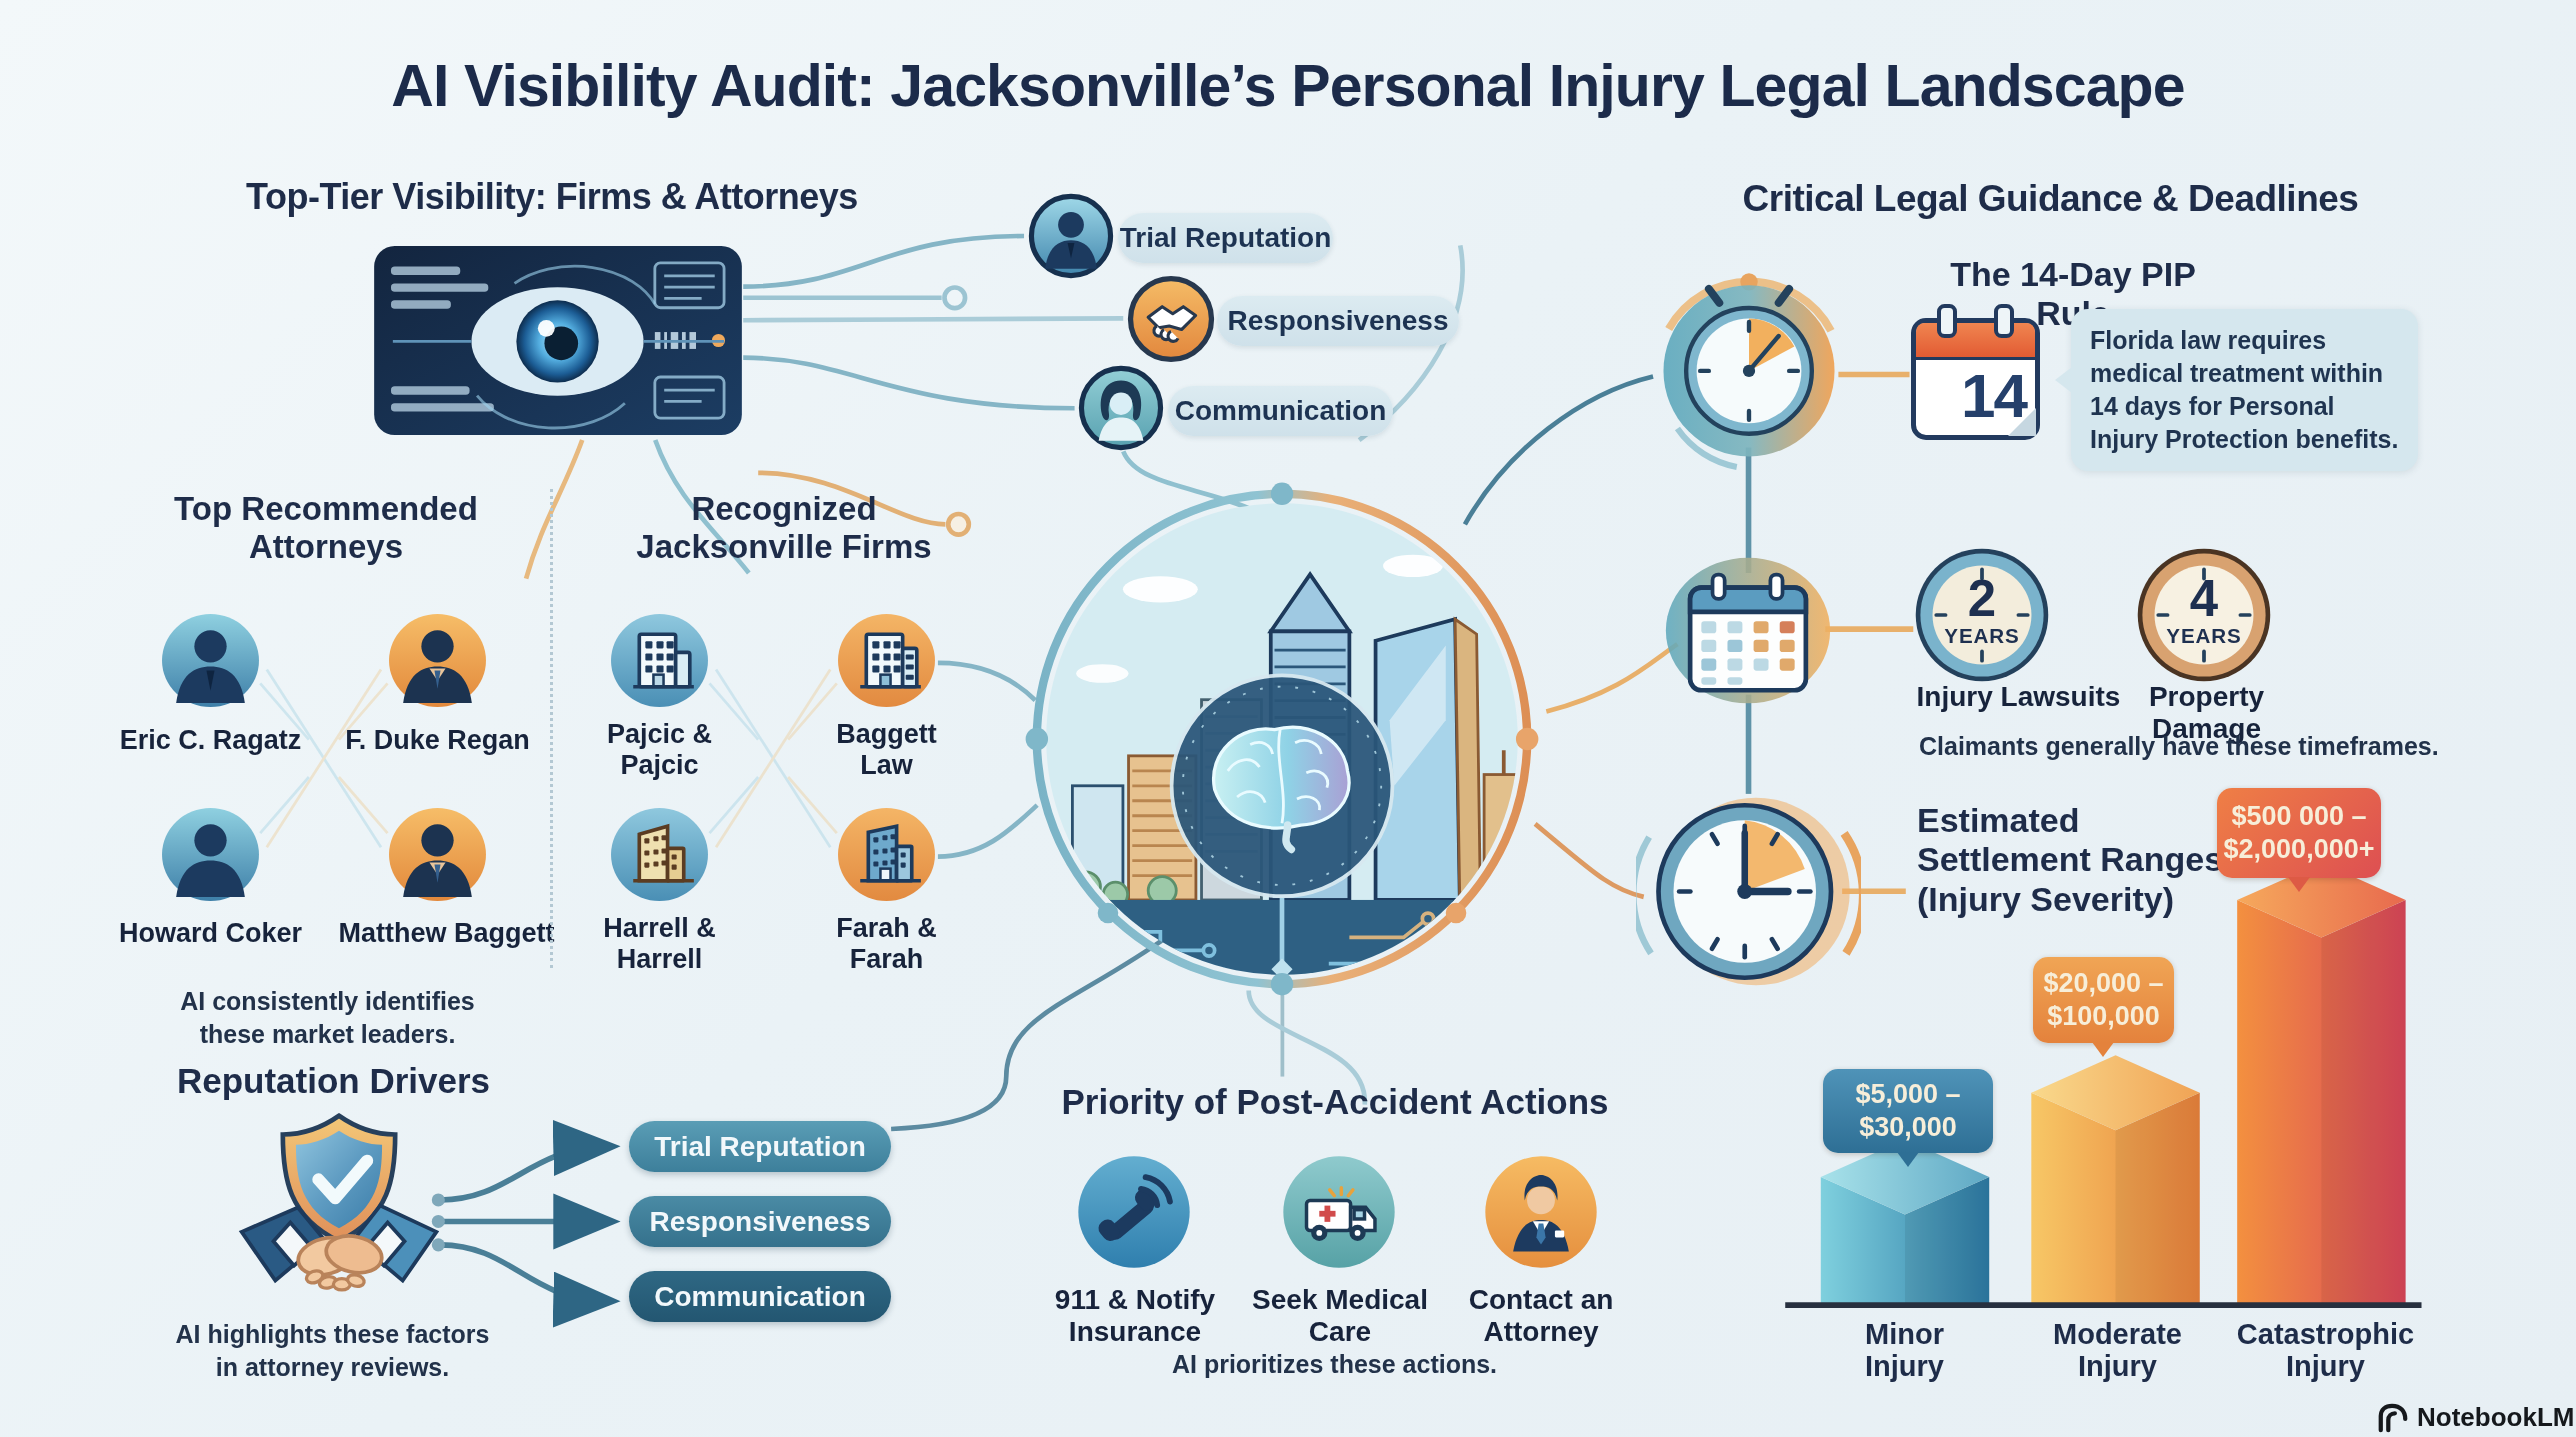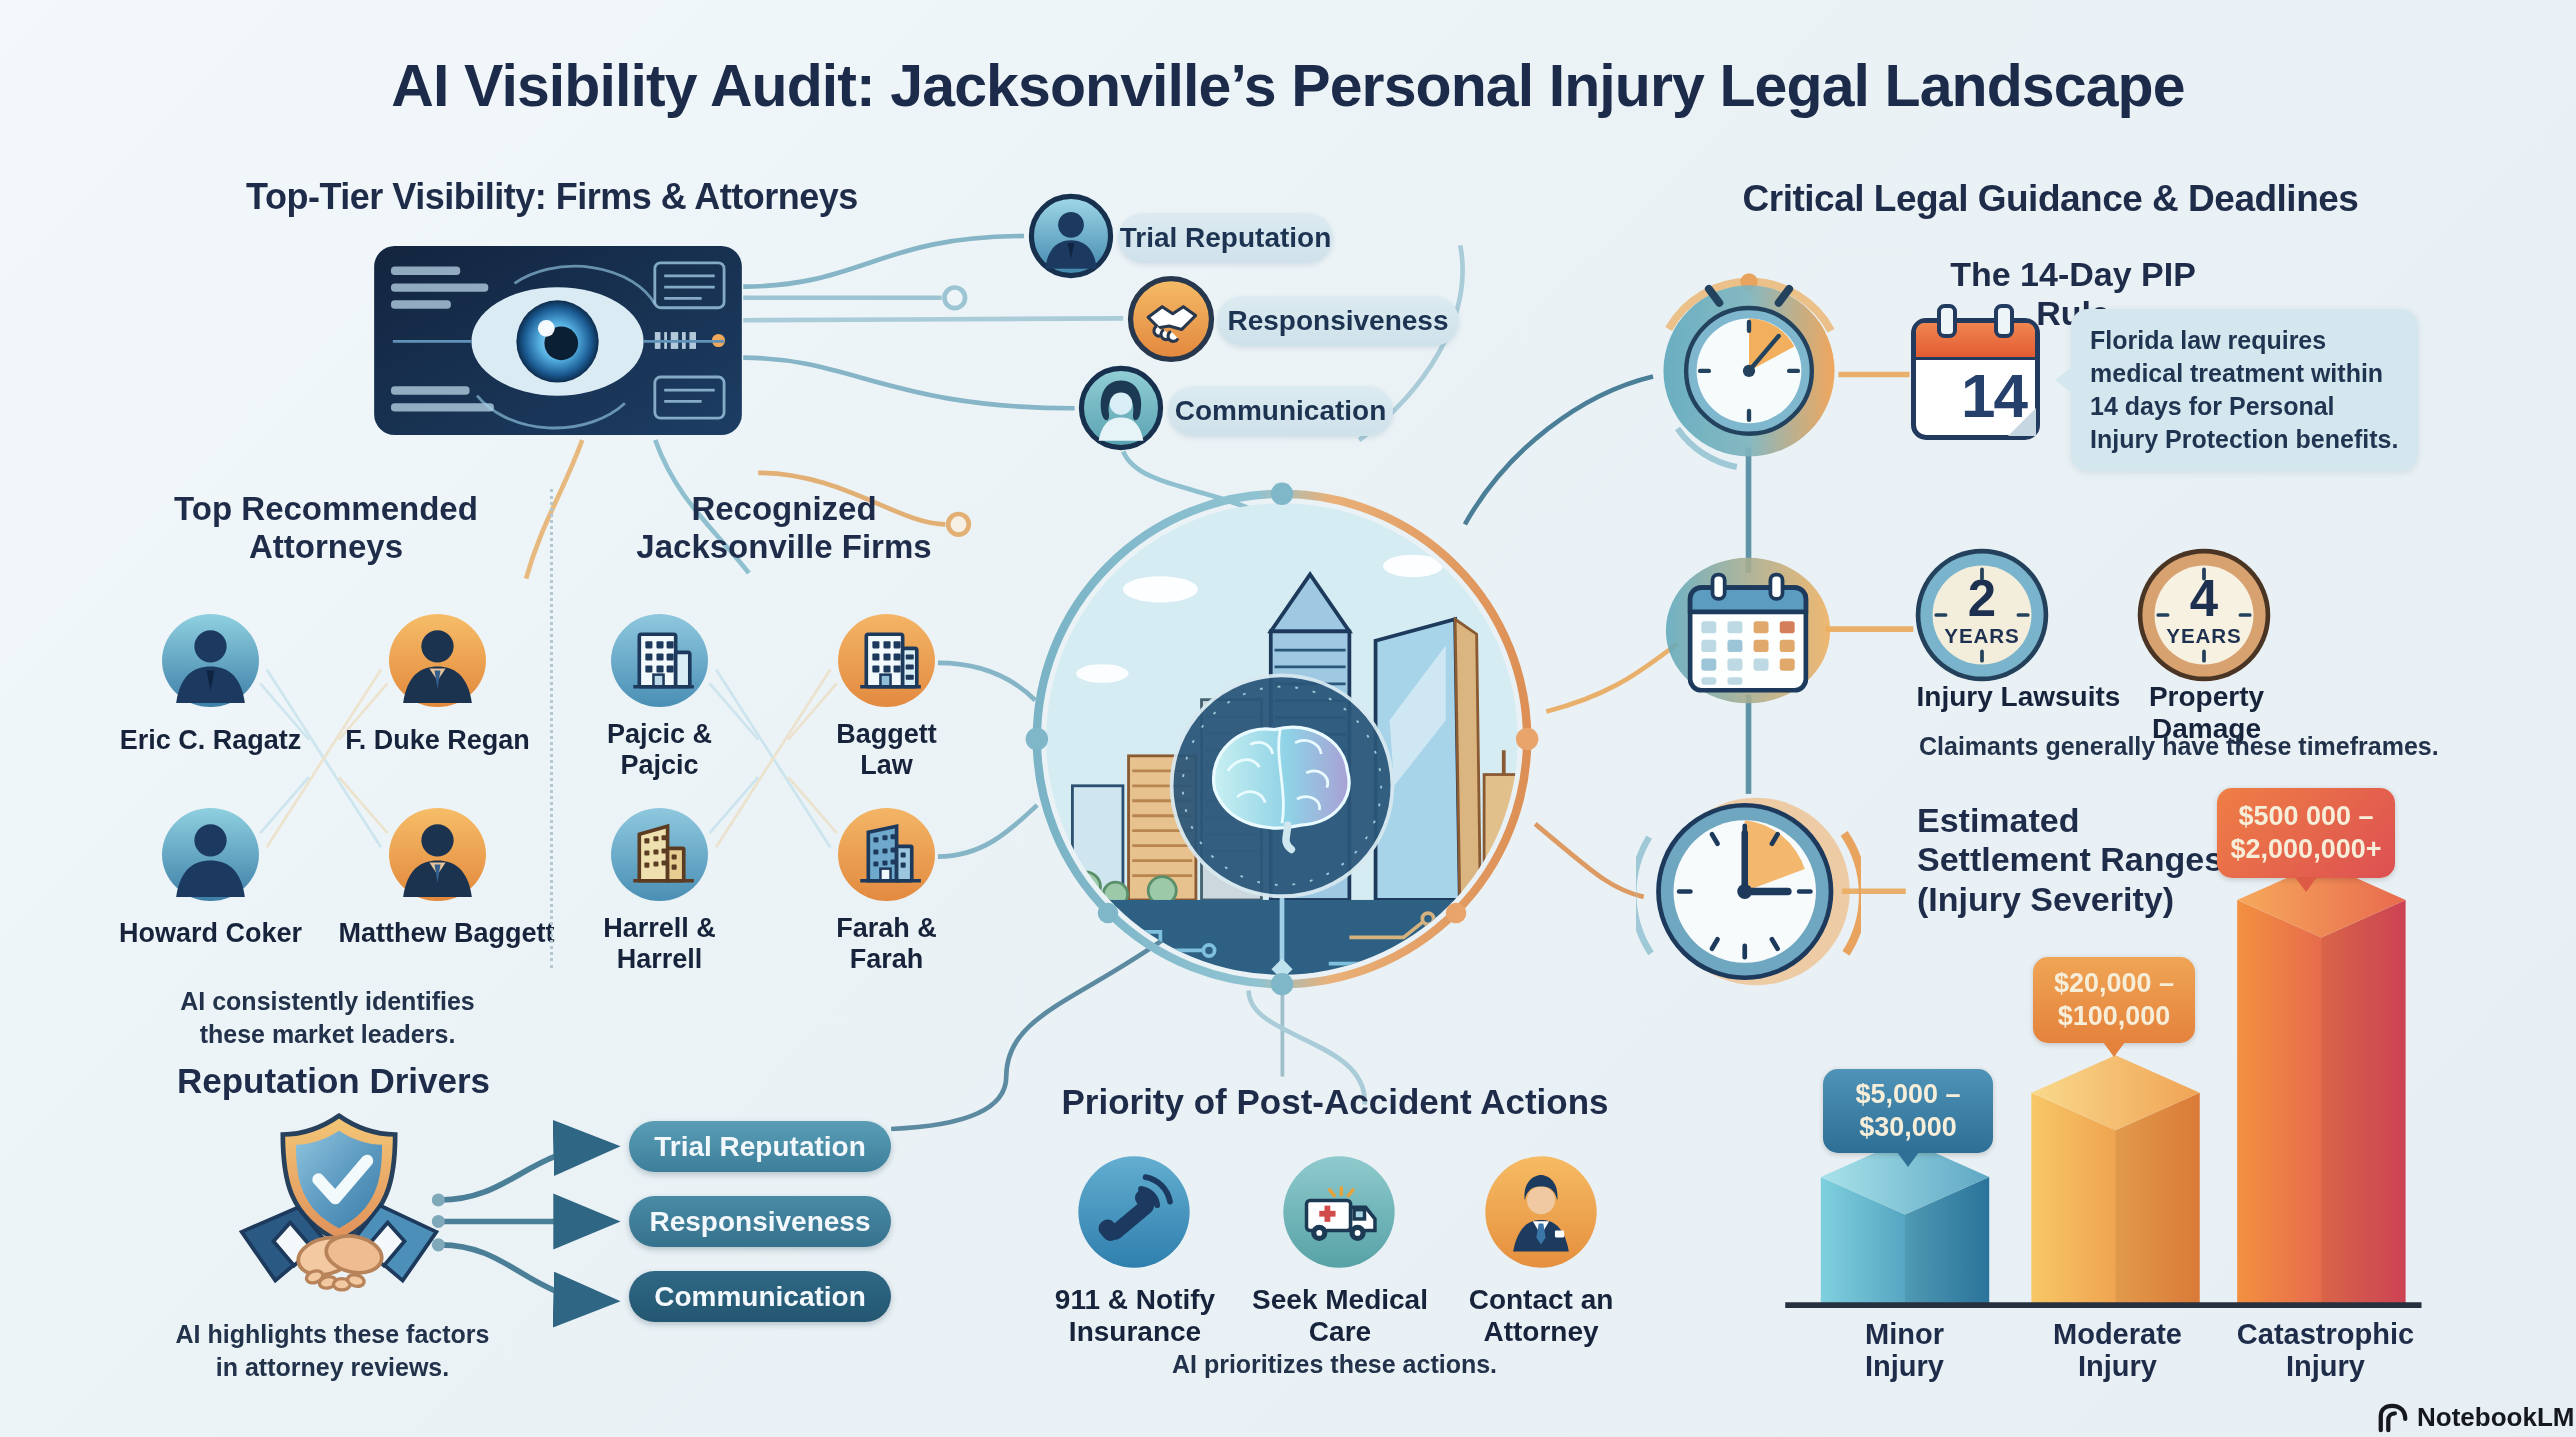--- a/index.html
+++ b/index.html
@@ -637,25 +637,25 @@
       <polygon points="495,62 585,22 675,62 585,102" fill="url(#barRedTop)"></polygon>
       <polygon points="585,102 675,62 675,493 585,493" fill="#000000" opacity="0.06"></polygon>
     </g>
     <line x1="12" y1="495" x2="692" y2="495" stroke="#27303f" stroke-width="6"></line>
   </svg>
 
   <div class="abs val-bubble" style="left:1823px;top:1069px;width:170px;height:84px;--tail:#2e6f95;background:linear-gradient(180deg,#4f93b8,#2e6f95);">
     <span>$5,000 –</span>
     <span>$30,000</span>
   </div>
-  <div class="abs val-bubble" style="left:2033px;top:957px;width:162px;height:86px;--tail:#e4823c;background:linear-gradient(180deg,#f0a555,#e4823c);">
+  <div class="abs val-bubble" style="left:2033px;top:957px;width:141px;height:86px;--tail:#e4823c;background:linear-gradient(180deg,#f0a555,#e4823c);">
     <span>$20,000 –</span>
     <span>$100,000</span>
   </div>
-  <div class="abs val-bubble" style="left:2217px;top:788px;width:178px;height:90px;--tail:#dd5a45;background:linear-gradient(135deg,#ef7f45,#dd4f52);">
+  <div class="abs val-bubble" style="left:2217px;top:788px;width:164px;height:90px;--tail:#dd5a45;background:linear-gradient(135deg,#ef7f45,#dd4f52);">
     <span>$500 000 –</span>
     <span>$2,000,000+</span>
   </div>
 
   <div class="abs c cat-label" style="left:1811px;top:1318px;width:187px;">
     <span style="display:block">Minor</span>
     <span style="display:block">Injury</span>
   </div>
   <div class="abs c cat-label" style="left:2024px;top:1318px;width:187px;">
     <span style="display:block">Moderate</span>

